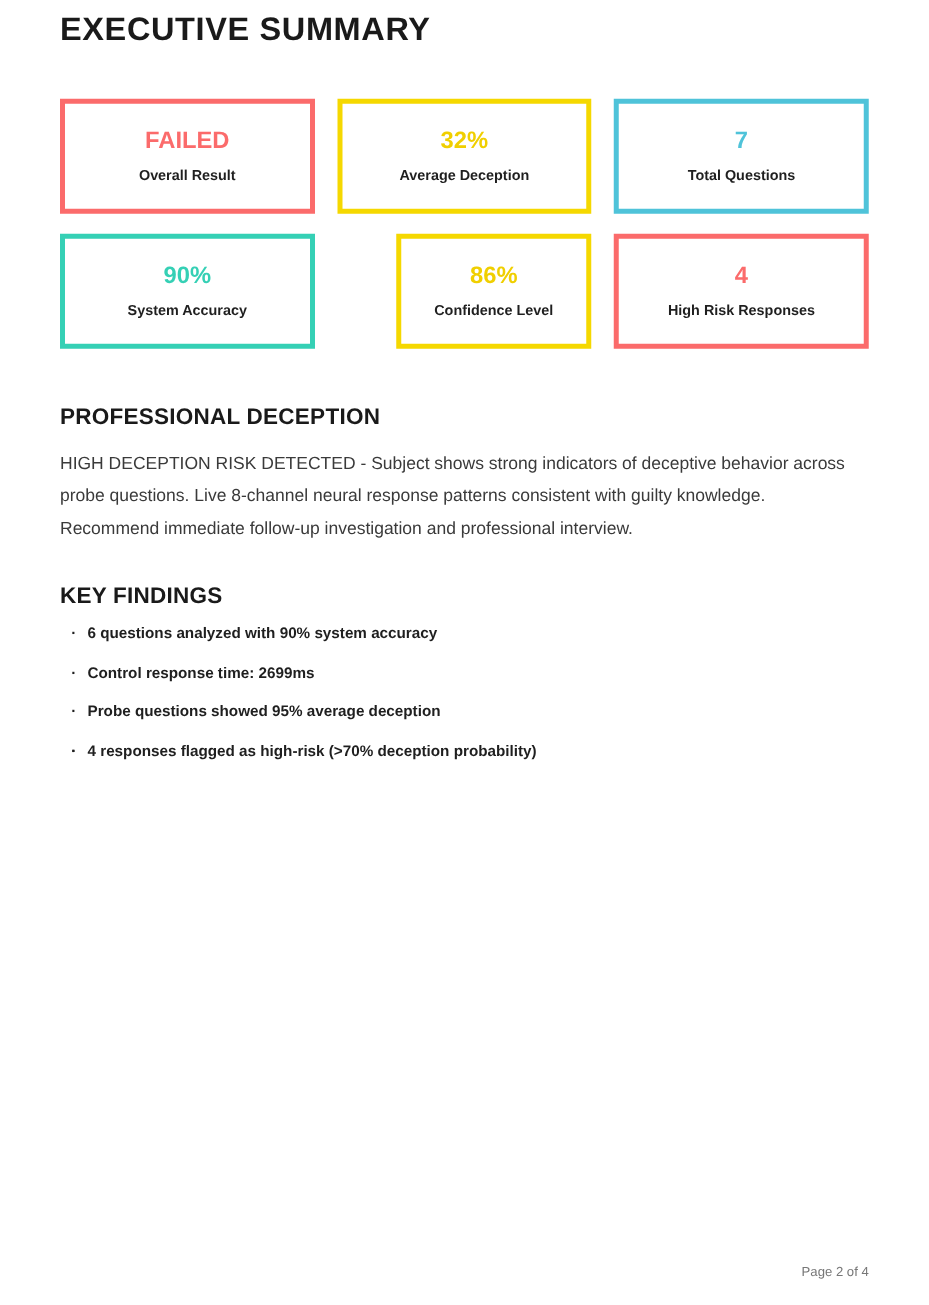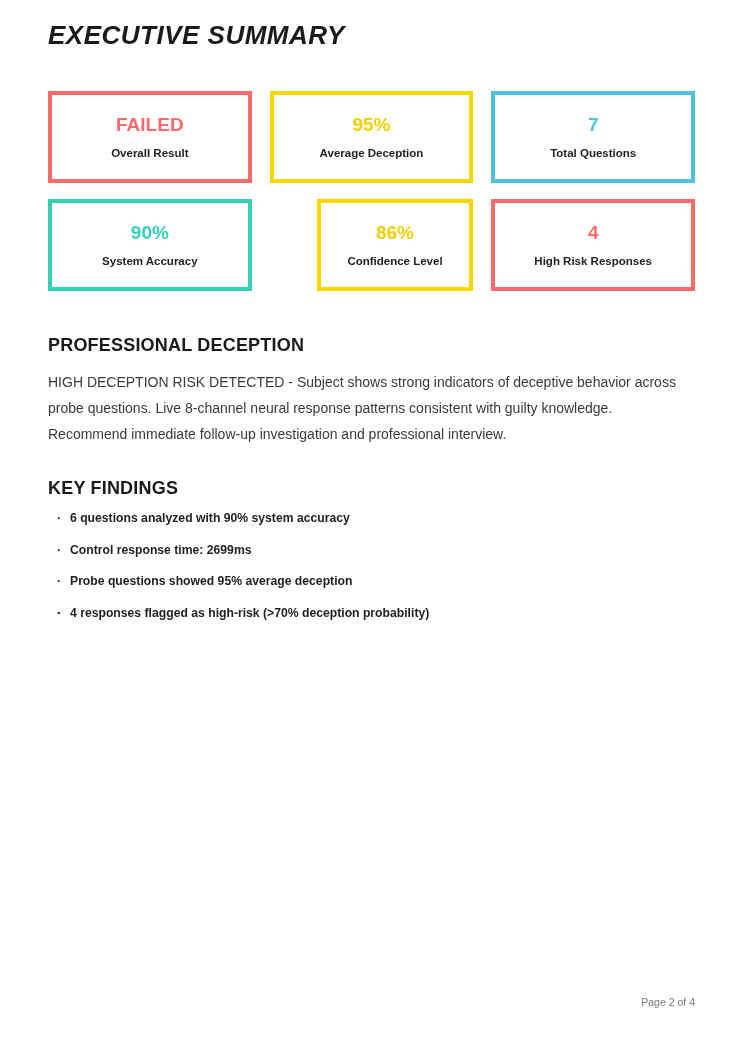--- a/index.html
+++ b/index.html
@@ -21,23 +21,22 @@
     height: 1044px;
     box-sizing: border-box;
     padding: 0 48px;
   }
   .page-title {
     font-size: 26px;
     font-weight: bold;
     letter-spacing: 0.5px;
     color: #1a1a1a;
     margin: 0;
-    padding-top: 20px;
+    padding-top: 8px;
     line-height: 1.2;
-    font-style: italic;
   }
   .cards-grid {
     margin-top: 40px;
     display: grid;
     grid-template-columns: repeat(3, 1fr);
     grid-column-gap: 18px;
     grid-row-gap: 16px;
   }
   .card {
     box-sizing: border-box;
@@ -96,42 +95,42 @@
     line-height: 1.2;
   }
   .findings-list li .bullet {
     position: absolute;
     left: 9px;
     top: 0;
   }
   .page-footer {
     position: absolute;
     right: 48px;
-    bottom: 36px;
+    bottom: 20px;
     font-size: 10.5px;
     color: #777777;
     margin-left: 29px;
   }
 </style>
 </head>
 <body>
 
 <div class="page">
 
   <h1 class="page-title">EXECUTIVE SUMMARY</h1>
 
   <div class="cards-grid">
 
     <div class="card" style="border-color: rgb(251, 107, 107);">
       <div class="card-value" style="color: rgb(251, 107, 107);">FAILED</div>
       <div class="card-label">Overall Result</div>
     </div>
 
     <div class="card" style="border-color: rgb(245, 216, 0);">
-      <div class="card-value" style="color: rgb(240, 207, 0);">95%</div>
+      <div class="card-value" style="color: rgb(240, 207, 0);">32%</div>
       <div class="card-label">Average Deception</div>
     </div>
 
     <div class="card" style="border-color: rgb(79, 195, 217);">
       <div class="card-value" style="color: rgb(79, 195, 217);">7</div>
       <div class="card-label">Total Questions</div>
     </div>
 
     <div class="card" style="border-color: rgb(53, 208, 181);">
       <div class="card-value" style="color: rgb(53, 208, 181);">90%</div>

